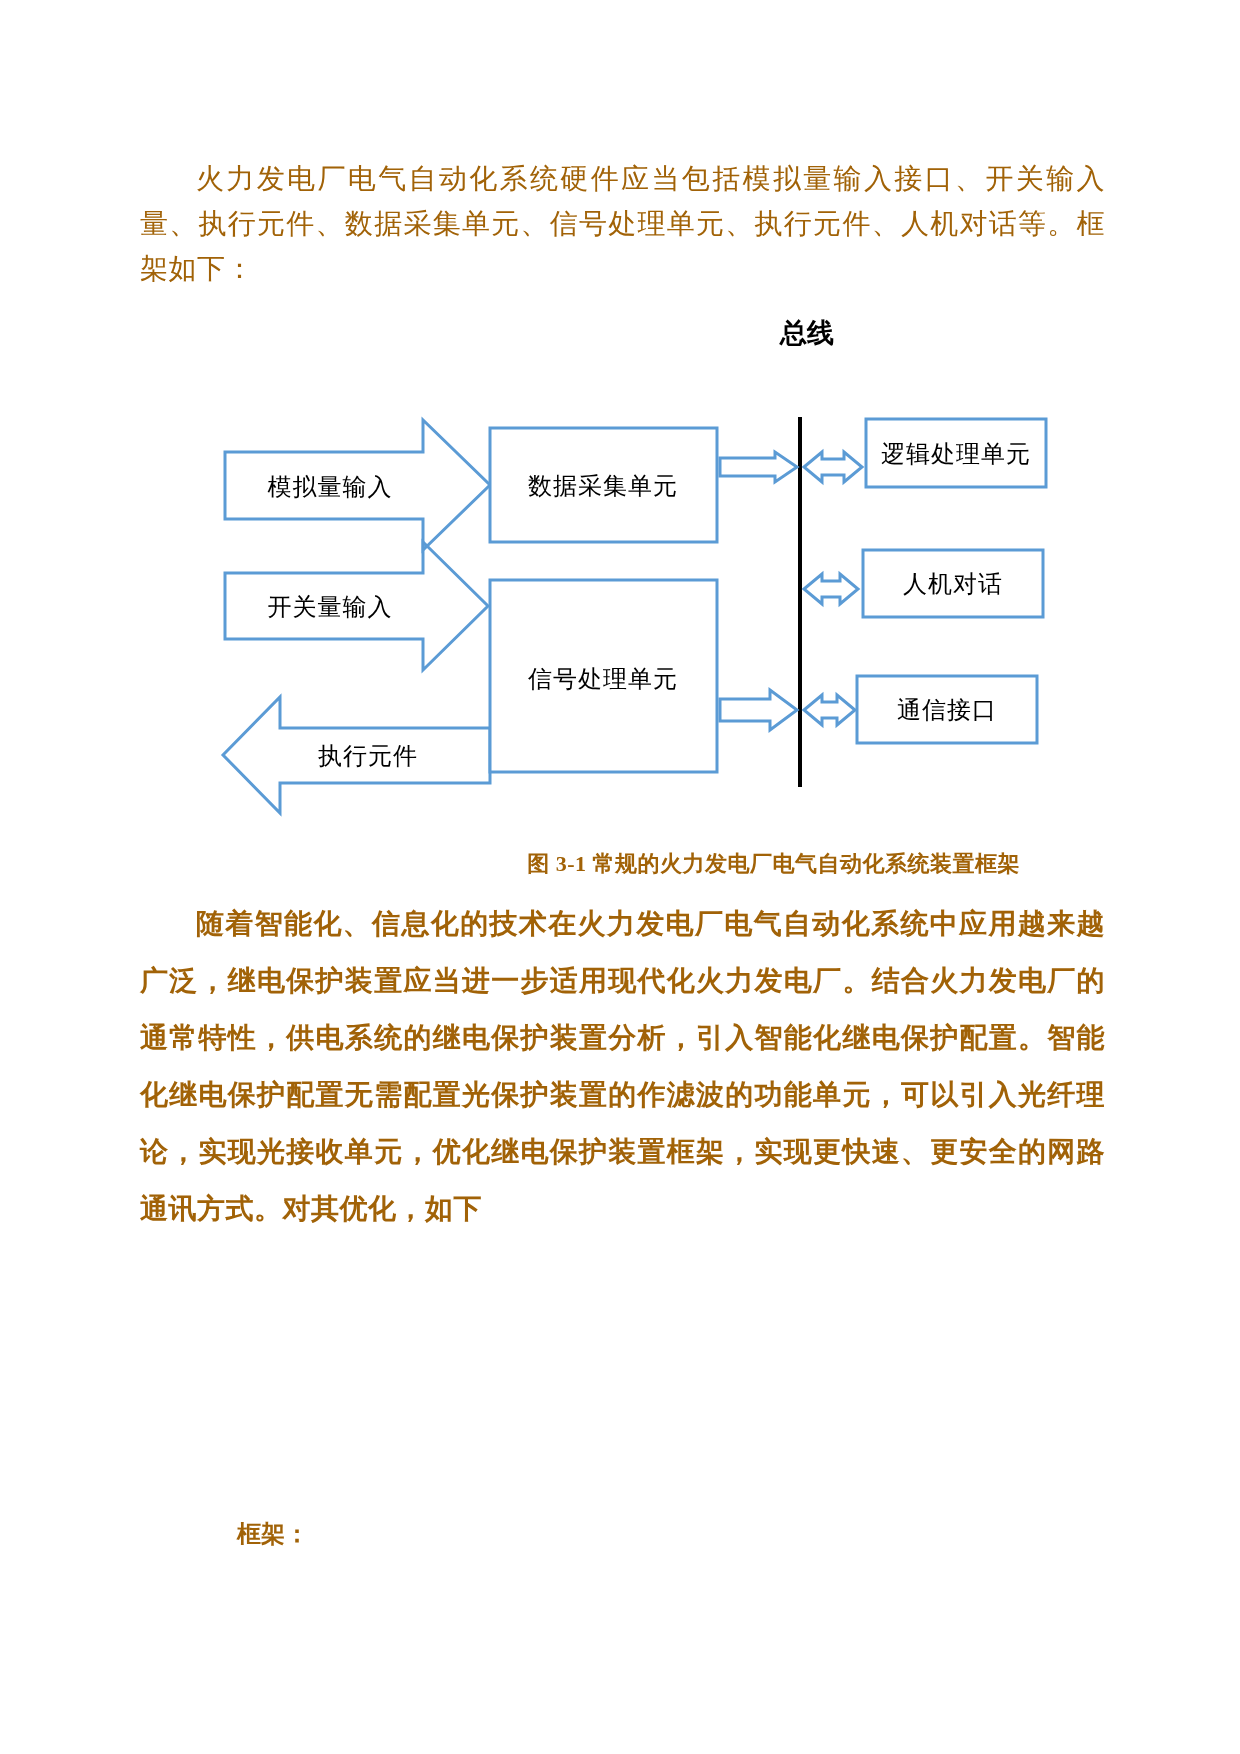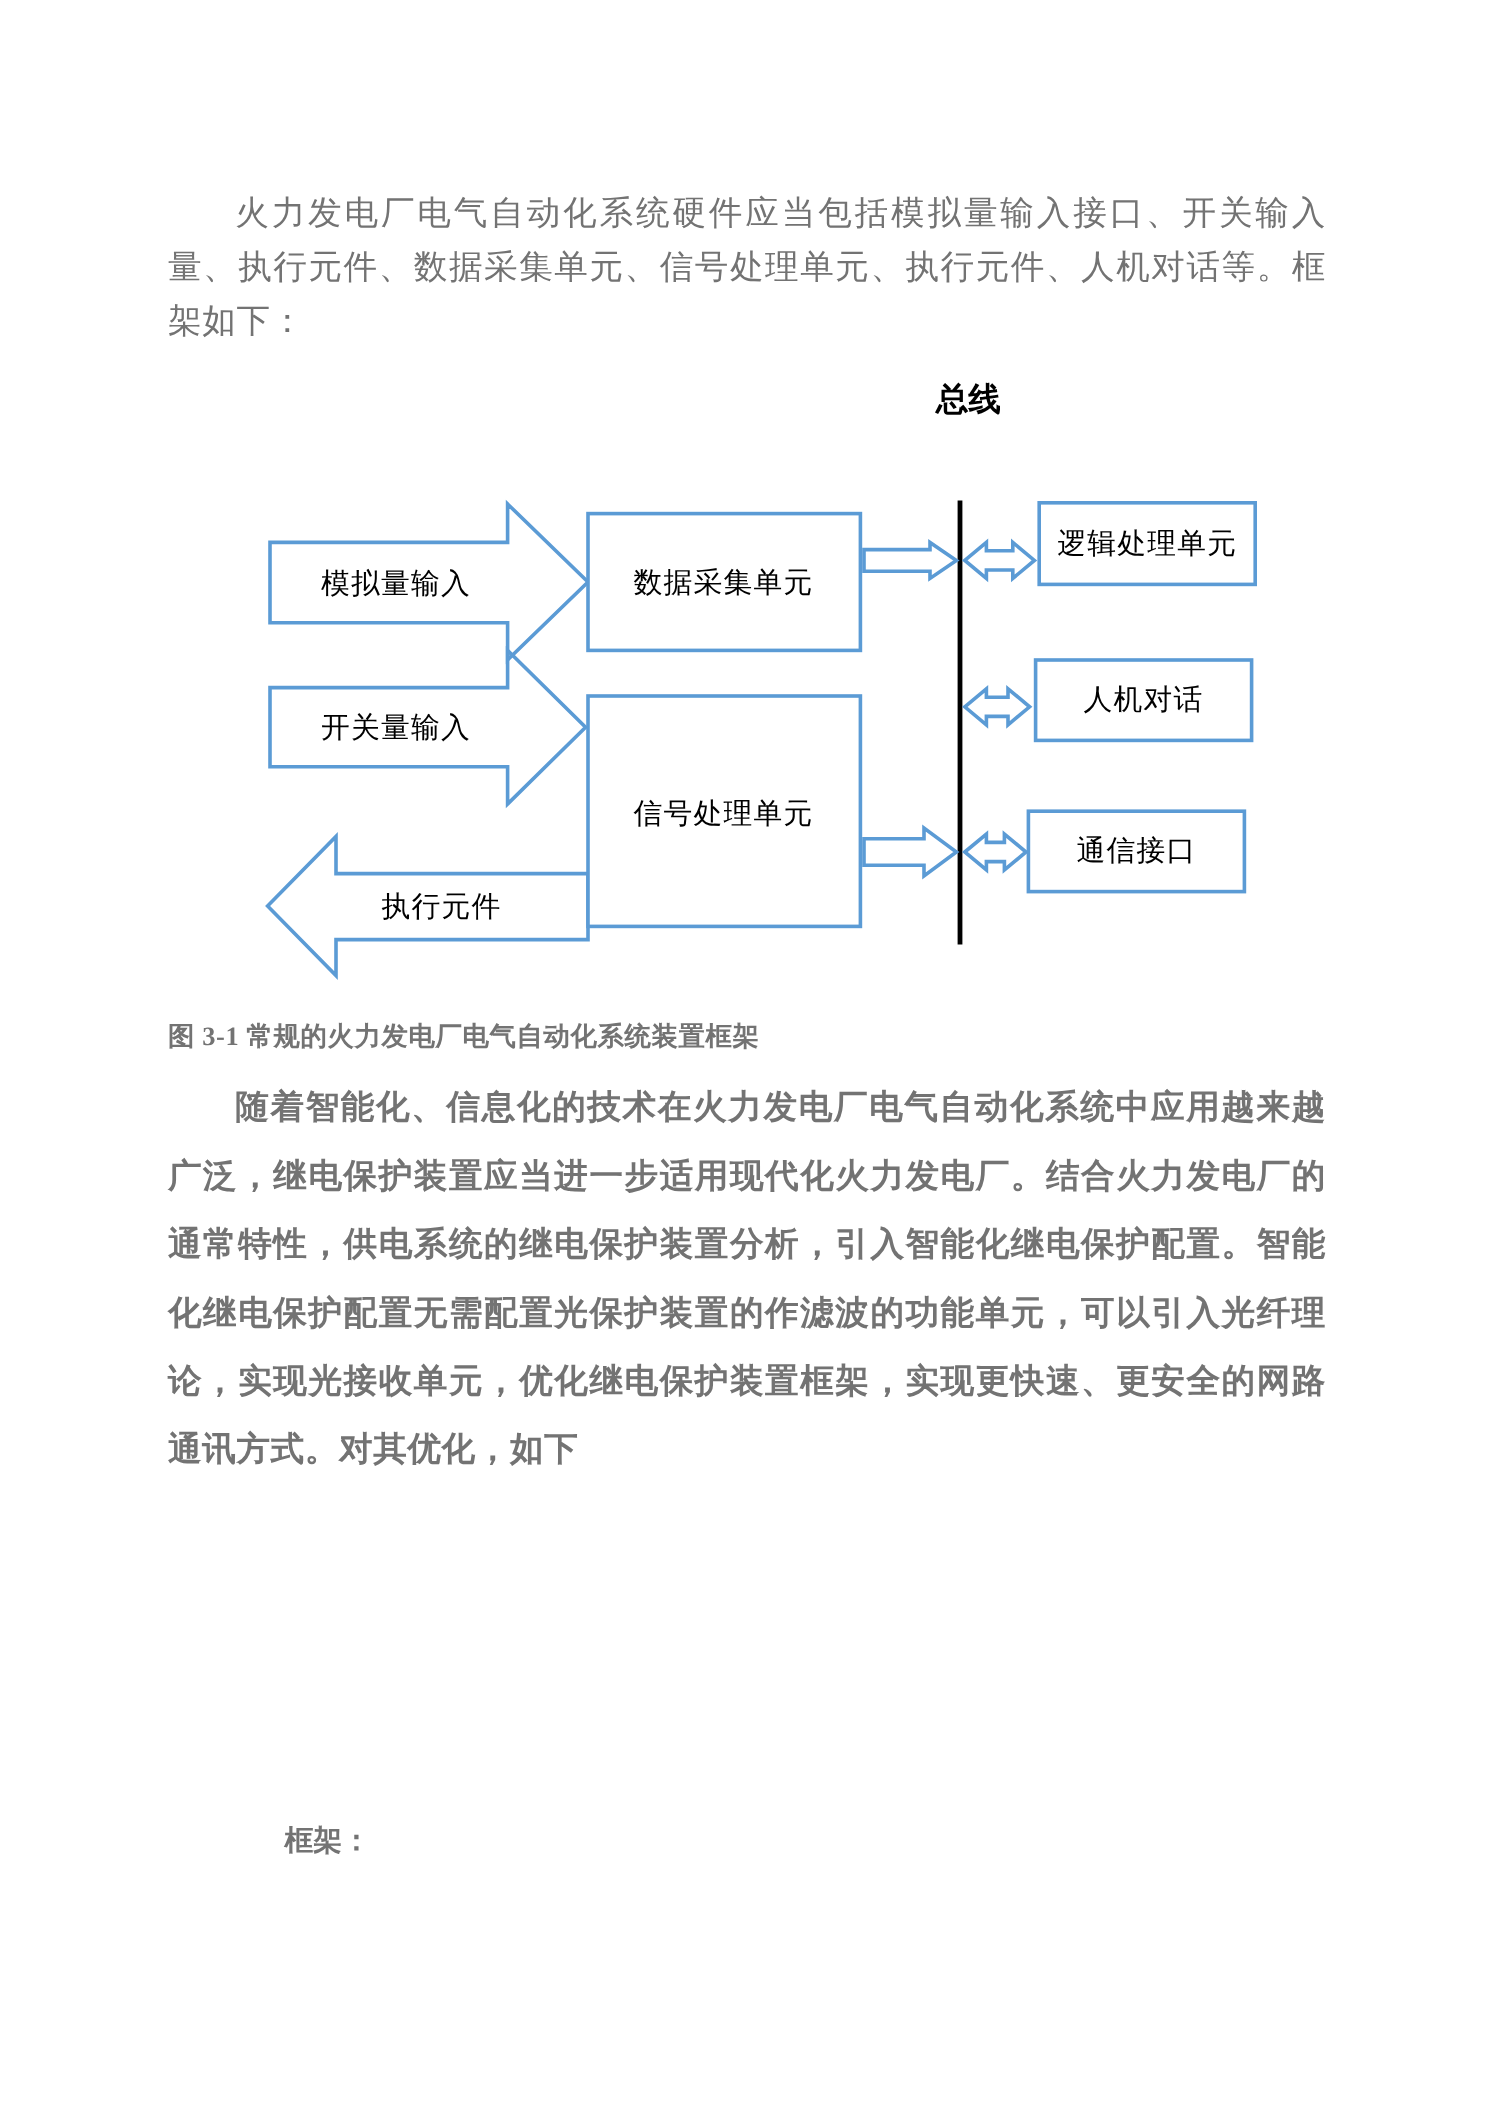--- a/index.html
+++ b/index.html
@@ -2,37 +2,37 @@
 <html><head>
 <meta charset="utf-8">
 <style>
   html,body{margin:0;padding:0;background:#e9e9e9;}
   .page{
     position:relative;
     width:1240px;height:1754px;
     background:#ffffff;
     margin:0 auto;
     font-family:"Liberation Serif","DejaVu Serif",serif;
-    color:#737373;
+    color:#a16207;
     overflow:hidden;
   }
   .para{
     position:absolute;
     left:140px;width:965px;
     font-size:28px;line-height:45px;
     text-align:justify;
     text-indent:56px;
     letter-spacing:0.5px;
   }
   .para-intro{top:156px;}
   .para-body{top:895px;line-height:57px;font-weight:600;}
   .caption{
     position:absolute;
     left:140px;top:849px;width:880px;
-    text-align:left;
+    text-align:right;
     font-size:22px;font-weight:bold;
     letter-spacing:0.5px;
   }
   .frame-heading{
     position:absolute;
     left:237px;top:1518px;
     font-size:24px;font-weight:600;
   }
   .diagram-svg{position:absolute;left:0;top:0;width:1240px;height:1754px;}
   .shape{fill:none;stroke:#5B9BD5;stroke-width:3;stroke-linejoin:miter;}

